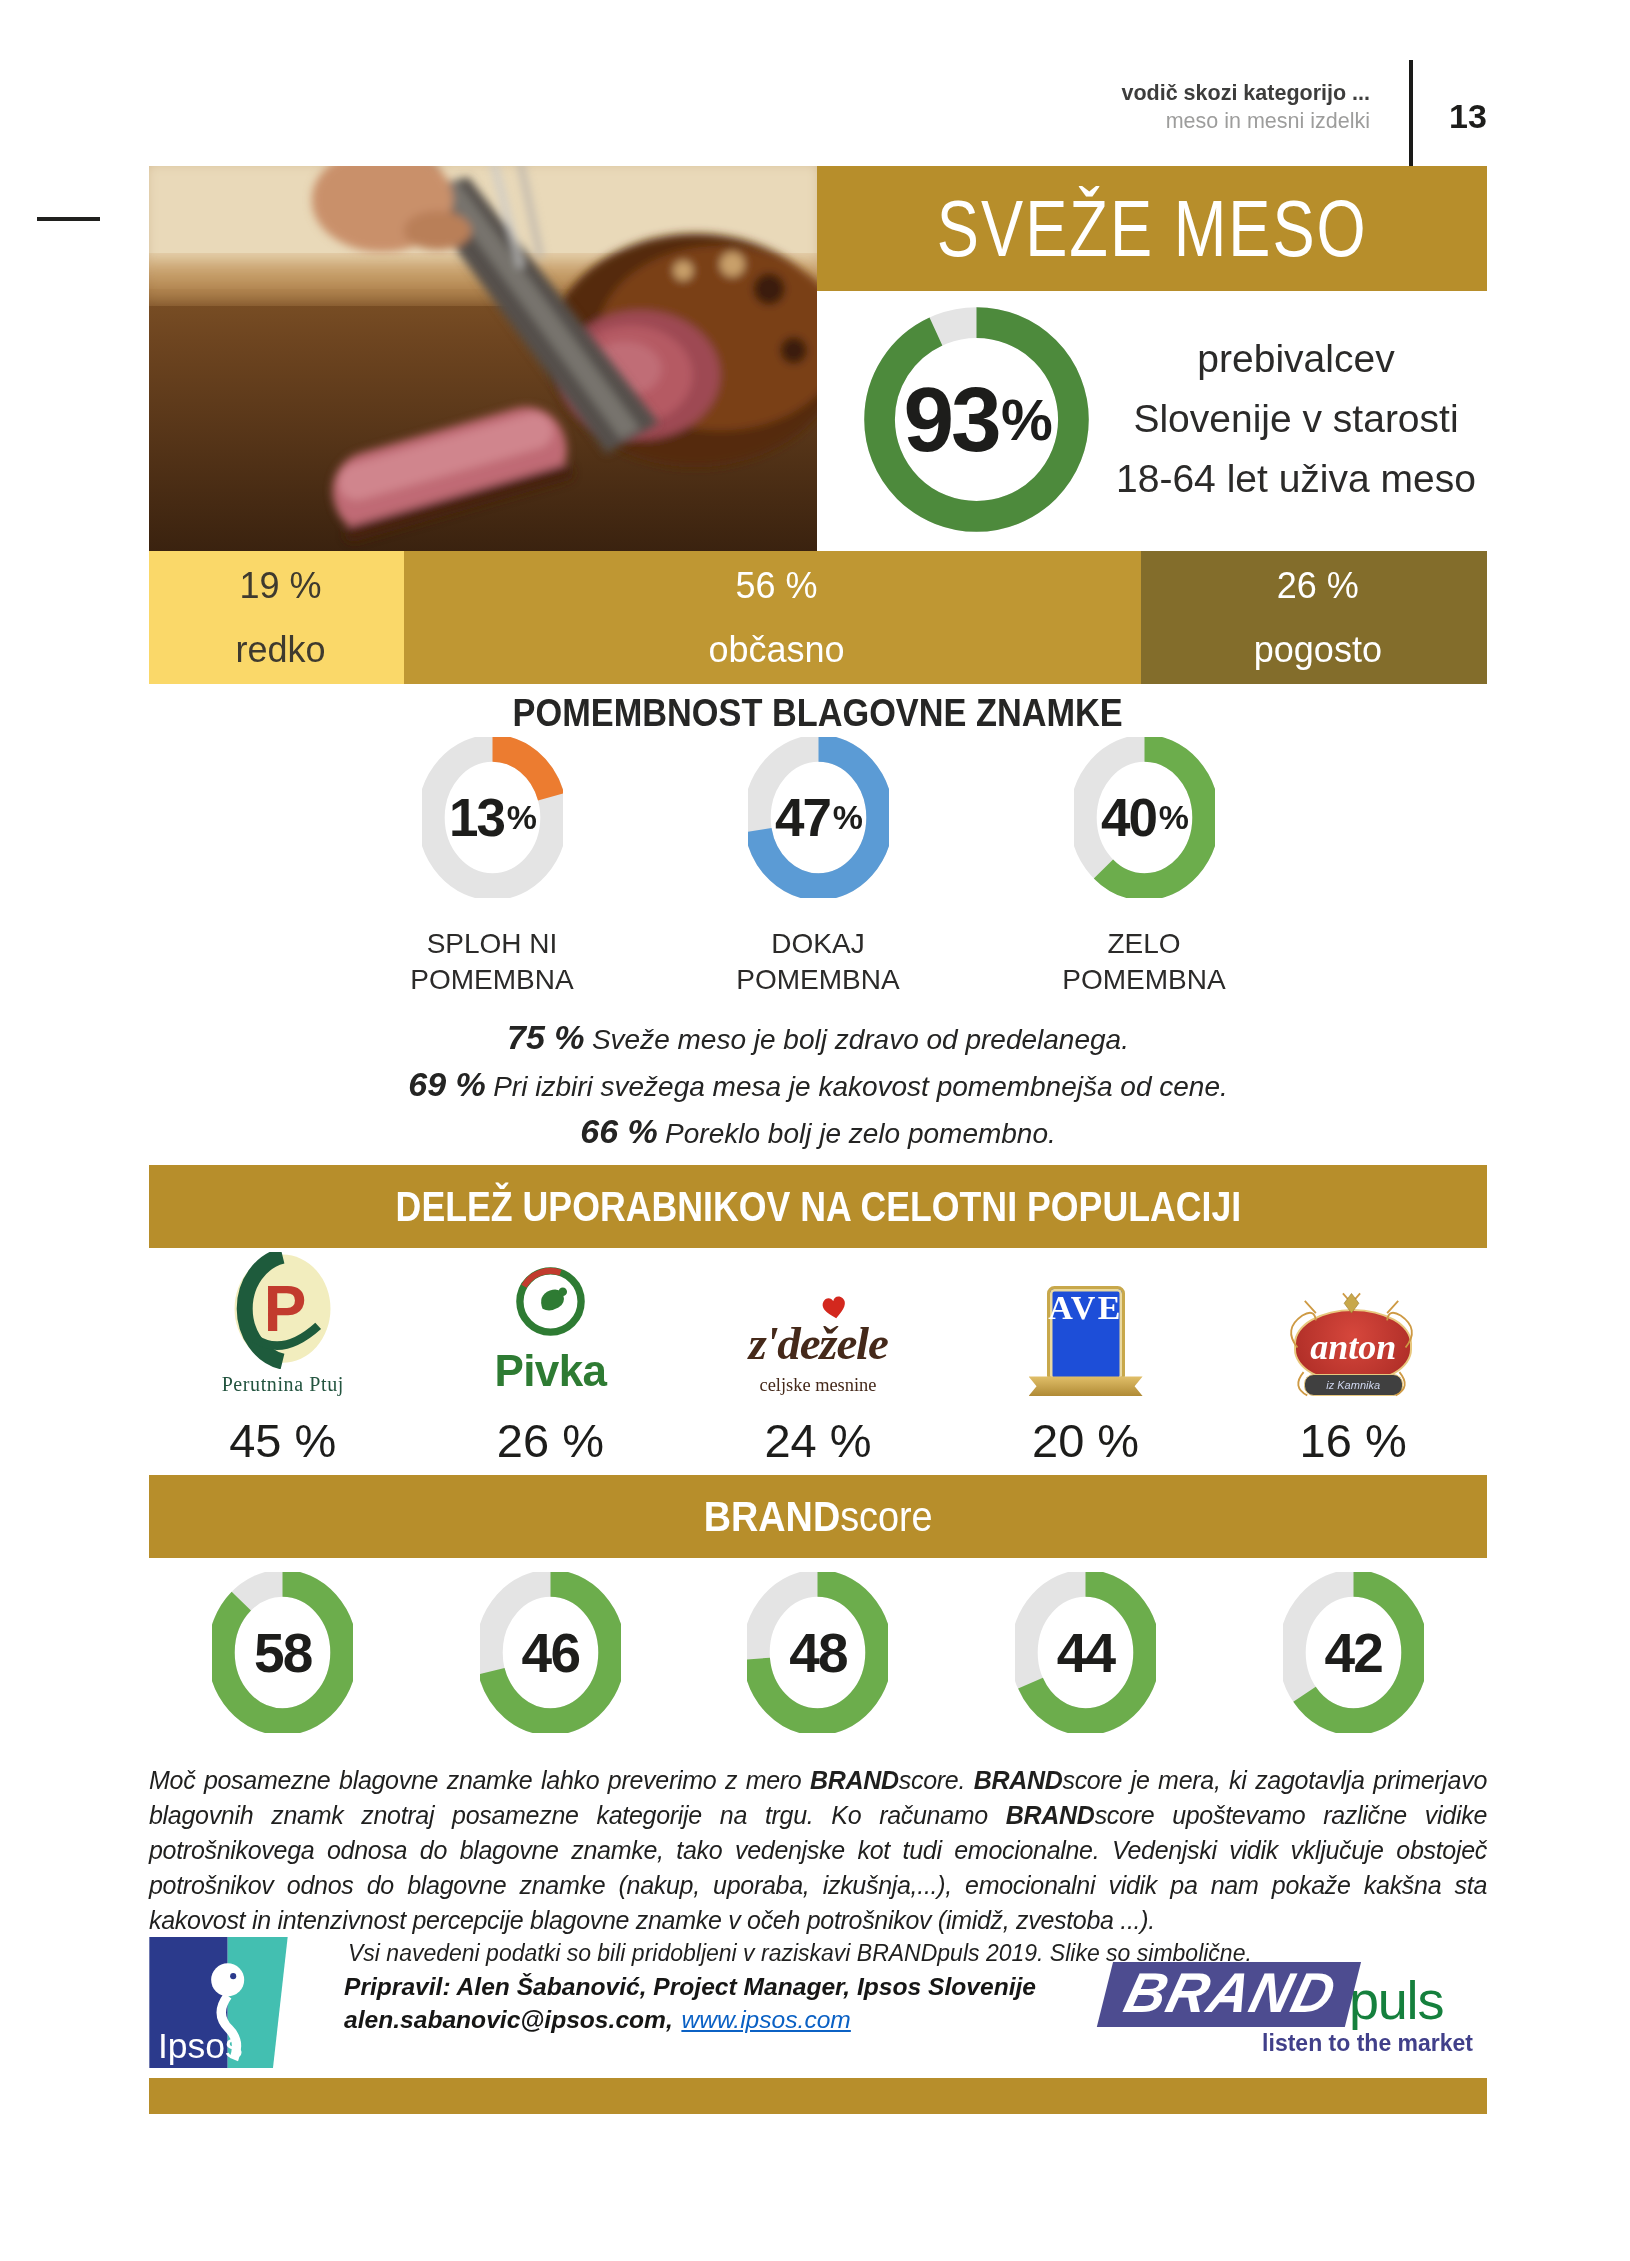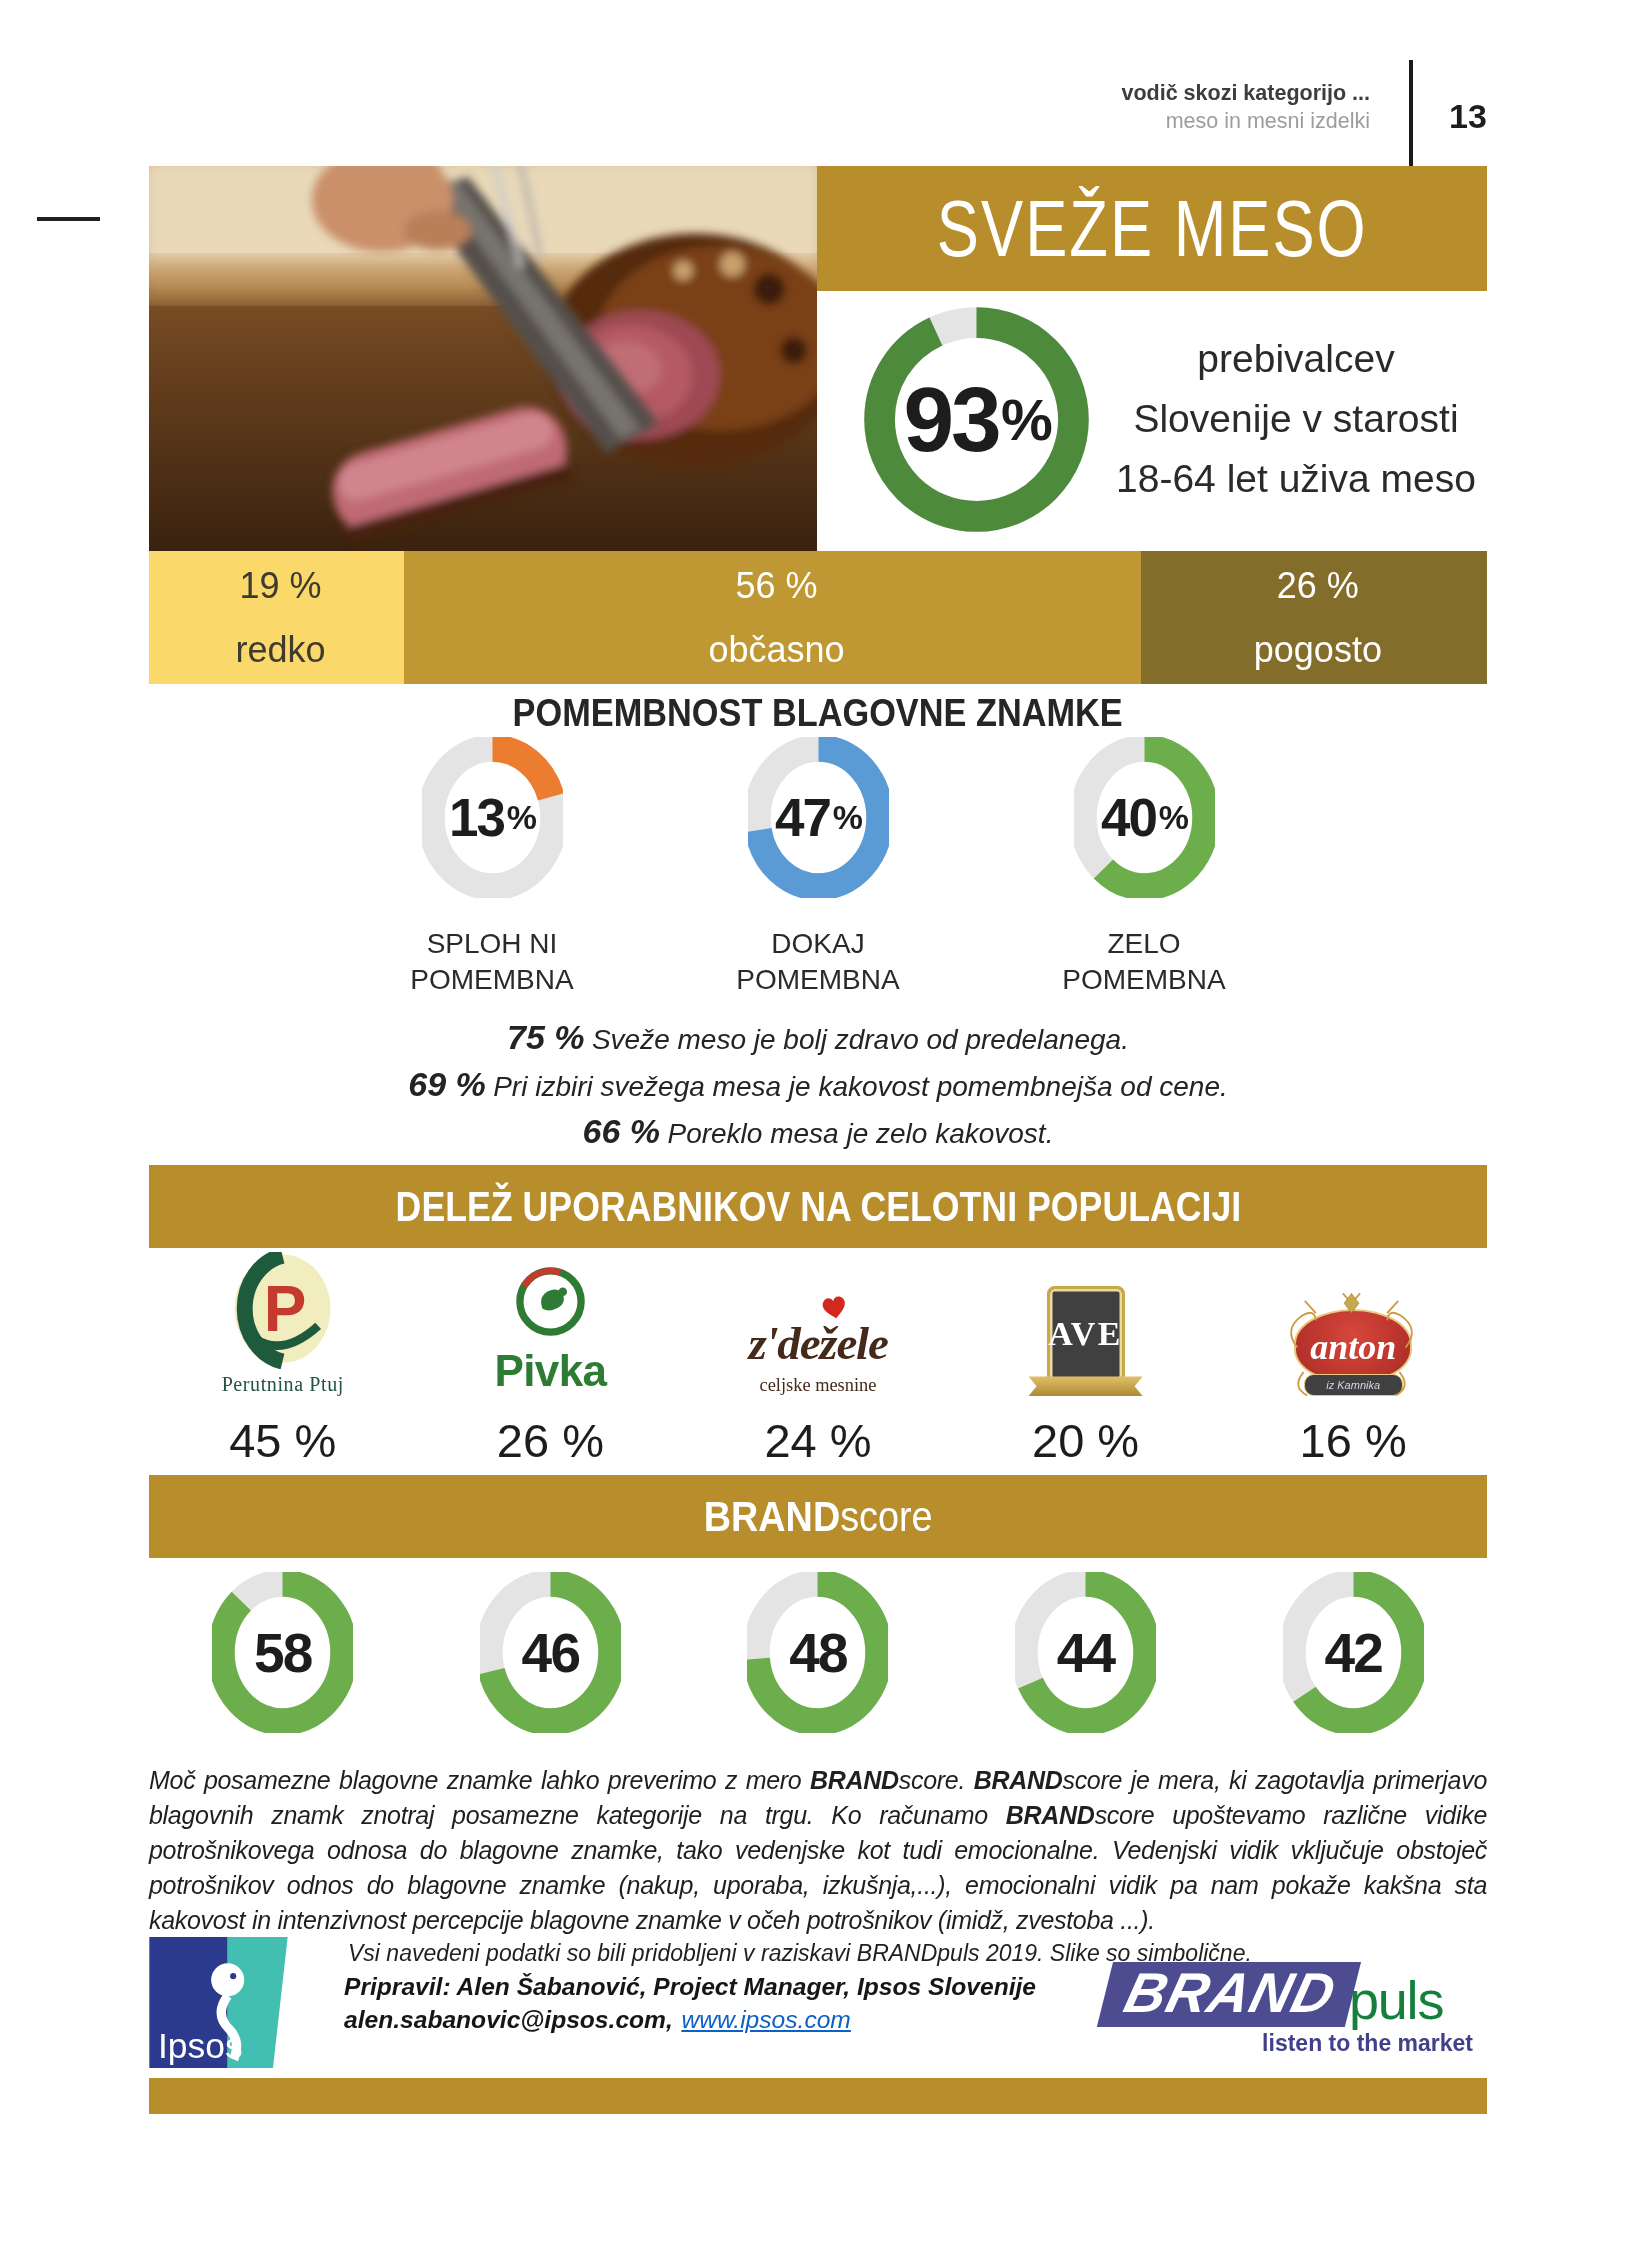--- a/index.html
+++ b/index.html
@@ -65,22 +65,22 @@
   .logo-box{display:flex;flex-direction:column;align-items:center;justify-content:flex-end;}
   .pp-caption{font-family:"Liberation Serif",serif;font-size:20px;color:#23543f;letter-spacing:0.6px;margin-top:3.7px;}
   .pivka-wrap{display:flex;align-items:center;gap:8.6px;}
   .pivka-text{font-size:44px;font-weight:bold;color:#2e7b33;letter-spacing:-0.6px;}
   .zdezele{position:relative;text-align:center;}
   .zd-text{font-family:"Liberation Serif",serif;font-style:italic;font-weight:bold;
            font-size:47px;color:#45291a;letter-spacing:-1.2px;}
   .zd-heart{position:absolute;left:52%;top:-21px;transform:rotate(-10deg);}
   .zd-sub{font-family:"Liberation Serif",serif;font-size:18.4px;color:#45291a;margin-top:5px;}
   .ave{display:flex;flex-direction:column;align-items:center;}
-  .ave-shield{width:72px;height:91px;background:#404040;border:3.7px solid #c8a84b;border-radius:7.4px;
-              box-shadow:inset 0 0 0 2.5px #ead9a0;display:flex;align-items:center;justify-content:center;}
+  .ave-shield{width:72px;height:91px;background:#1d4ed8;border:3.7px solid #c8a84b;border-radius:7.4px;
+              box-shadow:inset 0 0 0 2.5px #ead9a0;display:flex;justify-content:center;}
   .ave-text{font-family:"Liberation Serif",serif;font-weight:bold;font-size:34px;color:#fff;letter-spacing:2.5px;}
   .ave-ribbon{width:114px;height:19.6px;margin-top:-6.1px;background:linear-gradient(#e2c06a,#b08a35);
               clip-path:polygon(0 0,7% 50%,0 100%,100% 100%,93% 50%,100% 0);}
   .anton{position:relative;display:flex;flex-direction:column;align-items:center;text-align:center;}
   .anton-badge{width:114px;height:71px;background:radial-gradient(circle at 50% 35%,#d6473c,#a92a24);
                border:2.5px solid #e8c87e;border-radius:50% / 46%;display:flex;align-items:center;justify-content:center;}
   .anton-text{font-family:"Liberation Serif",serif;font-style:italic;font-weight:bold;font-size:36px;color:#fff;}
   .anton-ribbon{width:97px;height:19.6px;margin-top:-9.8px;background:#404040;border:1.2px solid #e8c87e;
                 border-radius:9.8px;display:flex;align-items:center;justify-content:center;}
   .anton-ribbon span{font-size:11px;color:#cfd6ef;font-style:italic;}
@@ -277,21 +277,21 @@
   </div>
 
   <div class="statements">
     <div class="st-line">
       <span class="st-val">75 %</span><span>Sveže meso je bolj zdravo od predelanega.</span>
     </div>
     <div class="st-line">
       <span class="st-val">69 %</span><span>Pri izbiri svežega mesa je kakovost pomembnejša od cene.</span>
     </div>
     <div class="st-line">
-      <span class="st-val">66 %</span><span>Poreklo mesa je zelo kakovost.</span>
+      <span class="st-val">66 %</span><span>Poreklo bolj je zelo pomembno.</span>
     </div>
   </div>
 
   <div class="banner" id="banner-usage">
     <span class="cond" style="transform:scaleX(.85)">DELEŽ UPORABNIKOV NA CELOTNI POPULACIJI</span>
   </div>
 
   <div class="brands">
 
     <div class="brand-col">

